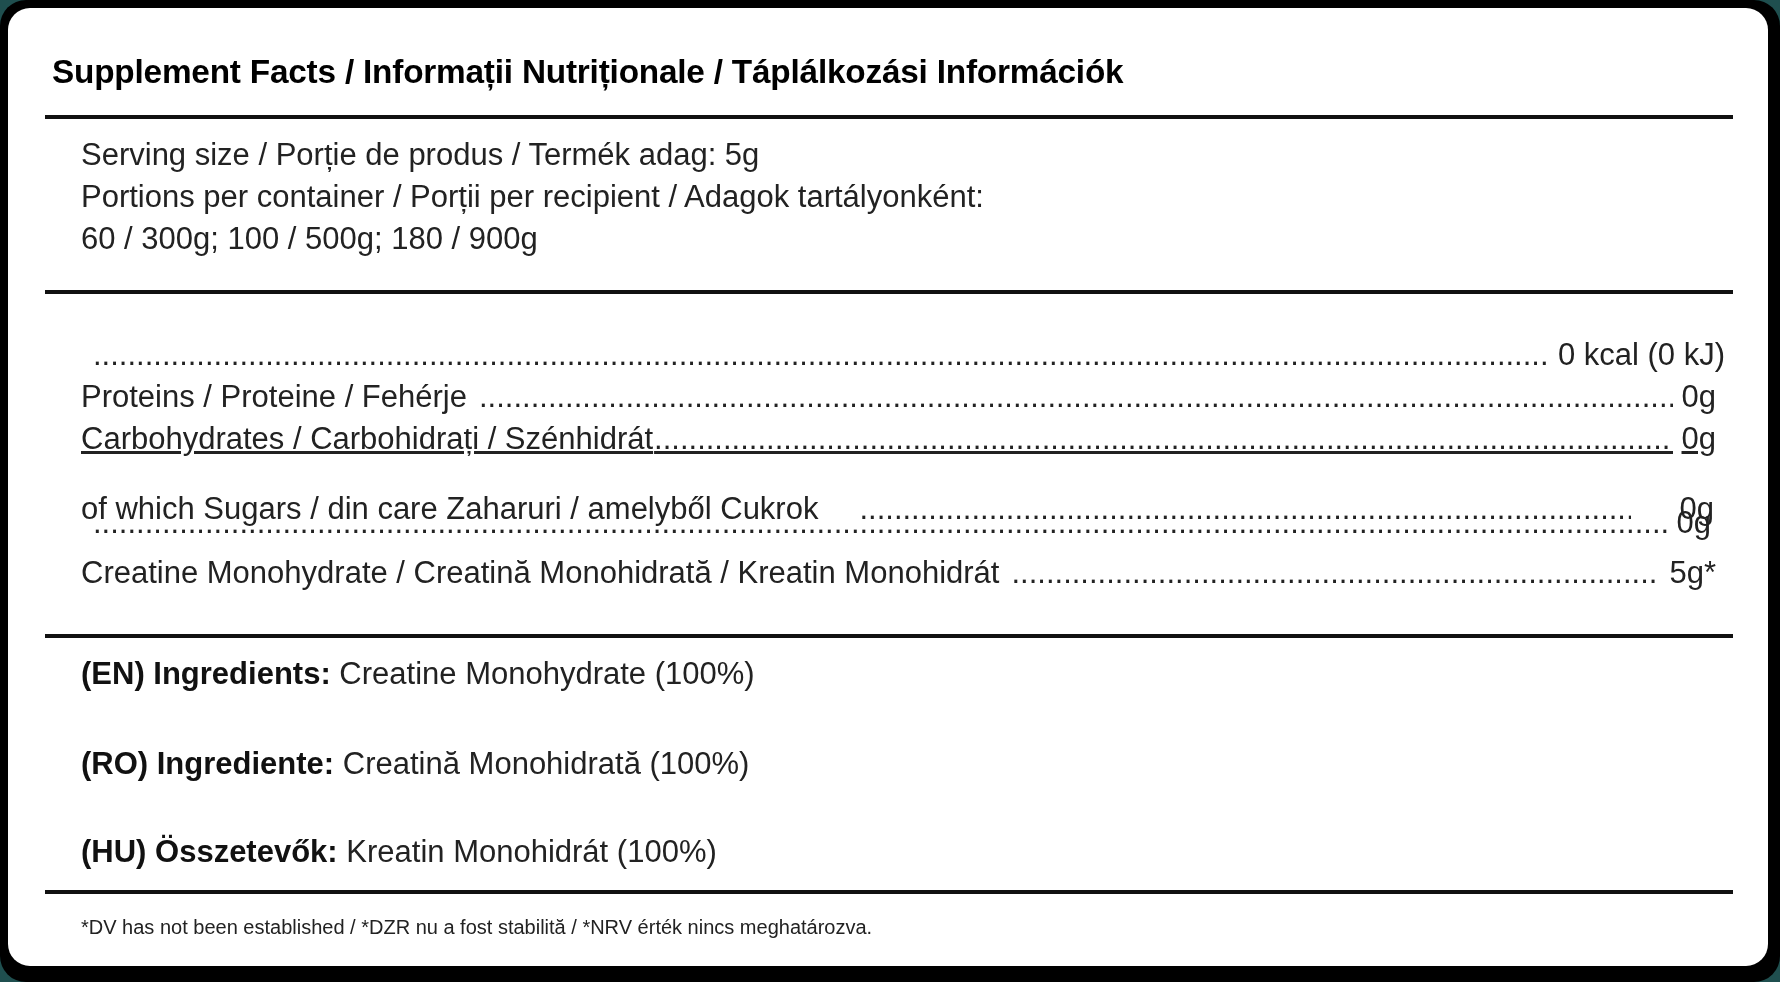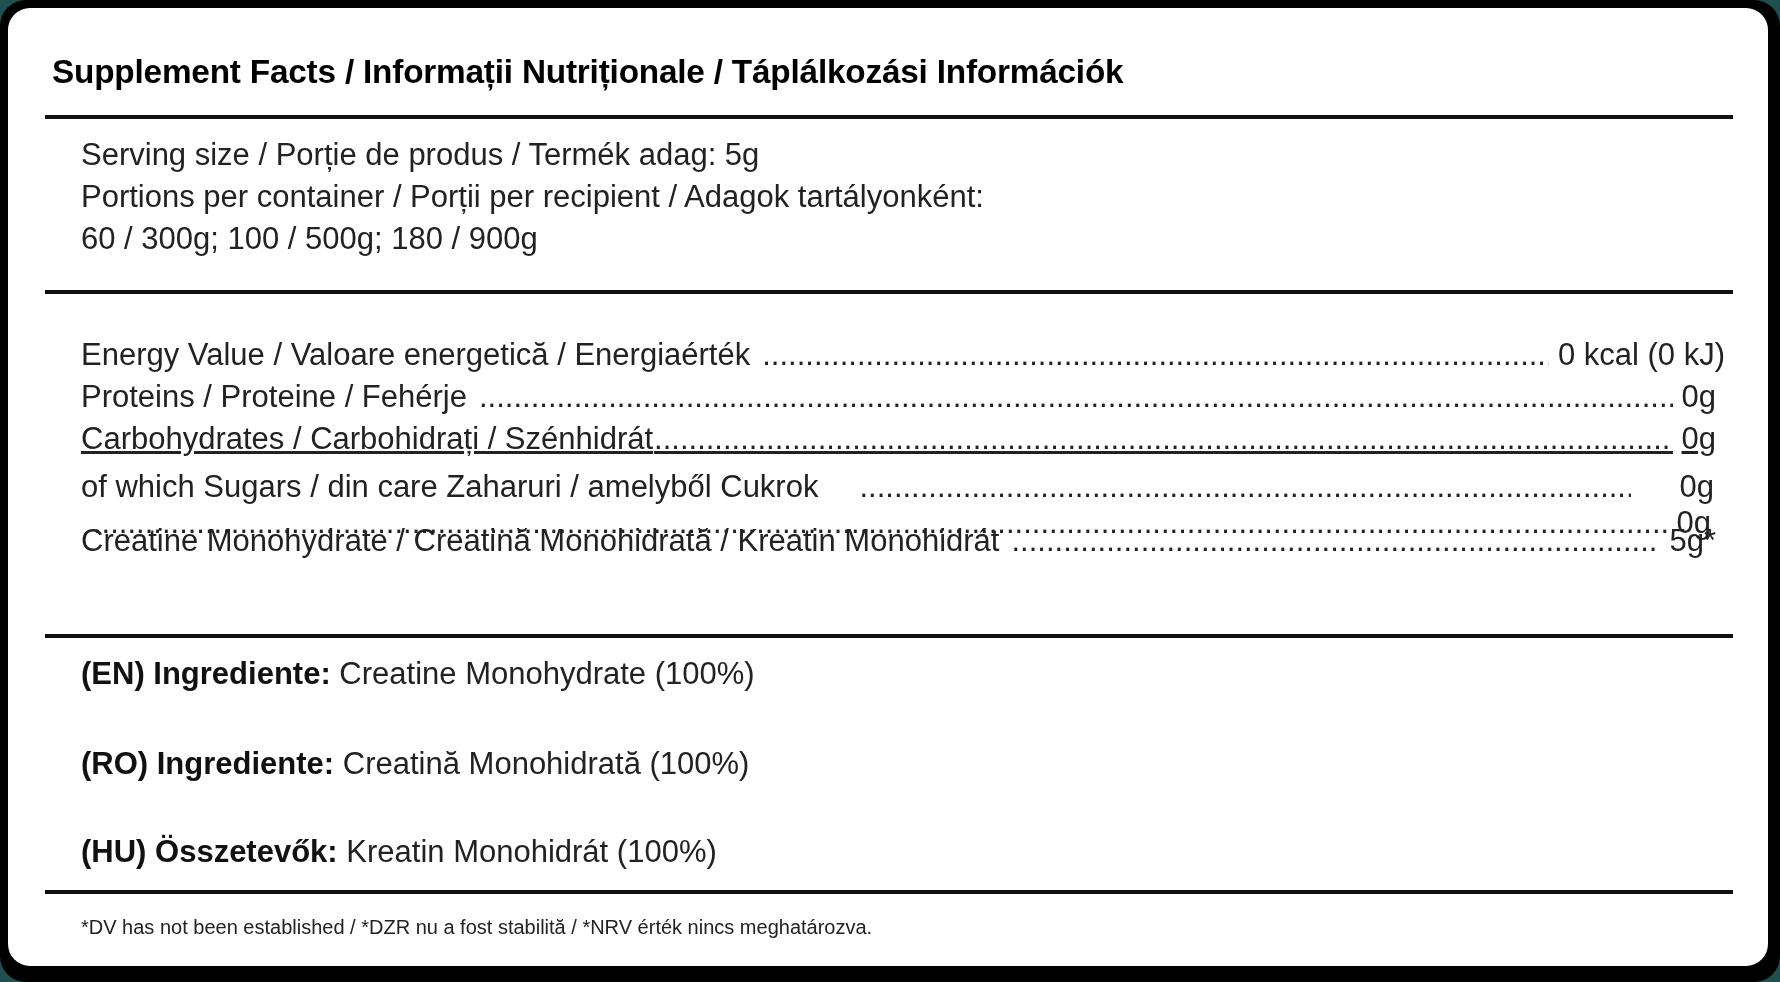--- a/index.html
+++ b/index.html
@@ -56,53 +56,52 @@
 
 <div class="title">Supplement Facts / Informații Nutriționale / Táplálkozási Információk</div>
 <div class="rule" style="top:115px;"></div>
 
 <div class="txt" style="top:134px;">Serving size / Porție de produs / Termék adag: 5g</div>
 <div class="txt" style="top:176px;">Portions per container / Porții per recipient / Adagok tartályonként:</div>
 <div class="txt" style="top:218px;">60 / 300g; 100 / 500g; 180 / 900g</div>
 <div class="rule" style="top:290px;"></div>
 
 <div class="nut-row" style="top:334px; width:1644px;">
-  <span class="lbl">Energy Value / Valoare energetică / Energiaérték</span>
   <span class="dots" style="margin-left:12px;"></span>
   <span class="val">0 kcal (0 kJ)</span>
 </div>
 <div class="nut-row" style="top:376px; width:1635px;">
   <span class="lbl">Proteins / Proteine / Fehérje</span>
   <span class="dots" style="margin-left:12px;"></span>
   <span class="val">0g</span>
 </div>
 <div class="nut-row" style="top:418px; width:1635px;text-decoration:underline;">
   <span class="lbl">Carbohydrates / Carbohidrați / Szénhidrát</span>
   <span class="dots"></span>
   <span class="val">0g</span>
 </div>
-<div class="nut-row" style="top:466px; width:1633px;gap:40px;">
+<div class="nut-row" style="top:488px; width:1633px;gap:40px;">
   <span class="lbl">of which Sugars / din care Zaharuri / amelyből Cukrok</span>
   <span class="dots"></span>
   <span class="val">0g</span>
 </div>
 <div class="nut-row" style="top:502px; width:1630px;">
   <span class="dots" style="margin-left:12px;"></span>
   <span class="val">0g</span>
 </div>
-<div class="nut-row" style="top:520px; width:1635px;align-items:flex-end;">
+<div class="nut-row" style="top:552px; width:1635px;align-items:flex-end;">
   <span class="lbl">Creatine Monohydrate / Creatină Monohidrată / Kreatin Monohidrát</span>
   <span class="dots" style="margin-left:12px;"></span>
   <span class="val">5g*</span>
 </div>
 
 <div class="rule" style="top:634px;"></div>
 
 <div class="ing" style="top:653px;">
-  <b>(EN) Ingrediente:</b><span> Creatine Monohydrate (100%)</span>
+  <b>(EN) Ingredients:</b><span> Creatine Monohydrate (100%)</span>
 </div>
 <div class="ing" style="top:743px;">
   <b>(RO) Ingrediente:</b><span> Creatină Monohidrată (100%)</span>
 </div>
 <div class="ing" style="top:831px;">
   <b>(HU) Összetevők:</b><span> Kreatin Monohidrát (100%)</span>
 </div>
 
 <div class="rule" style="top:890px;"></div>
 

